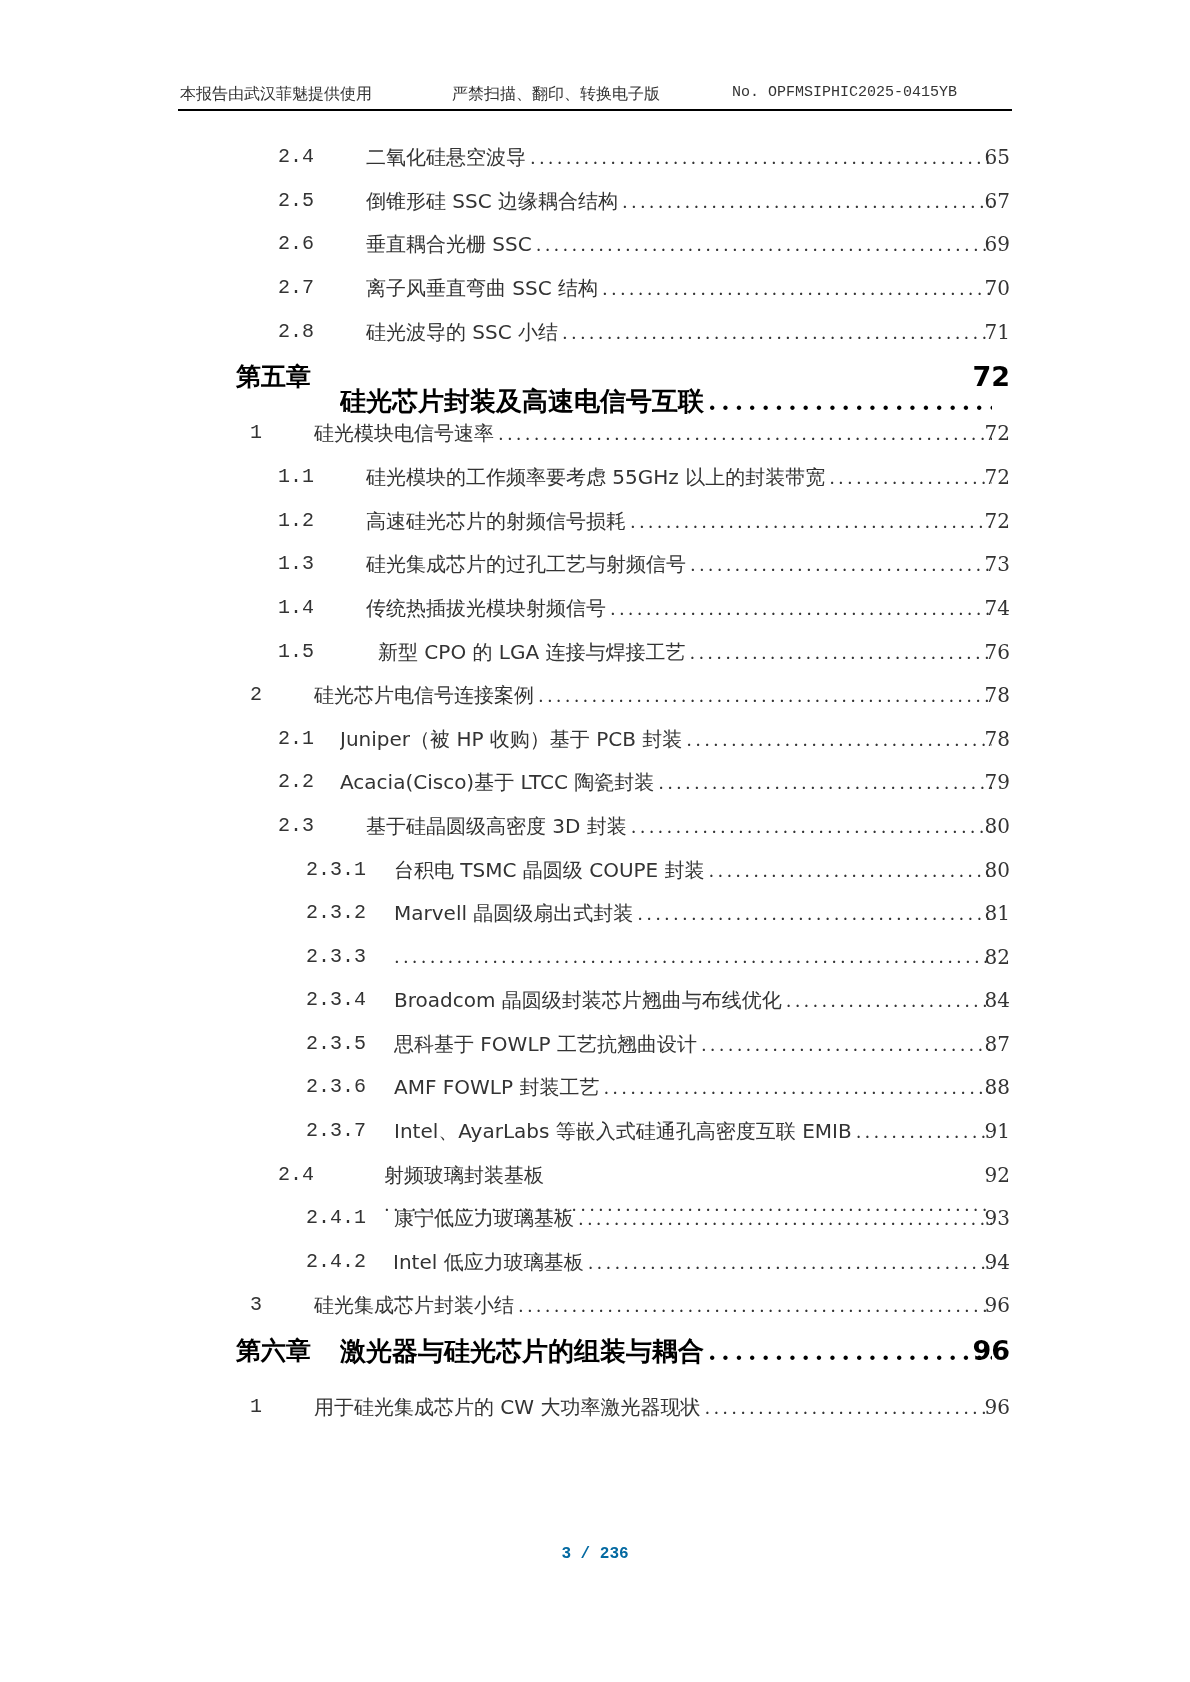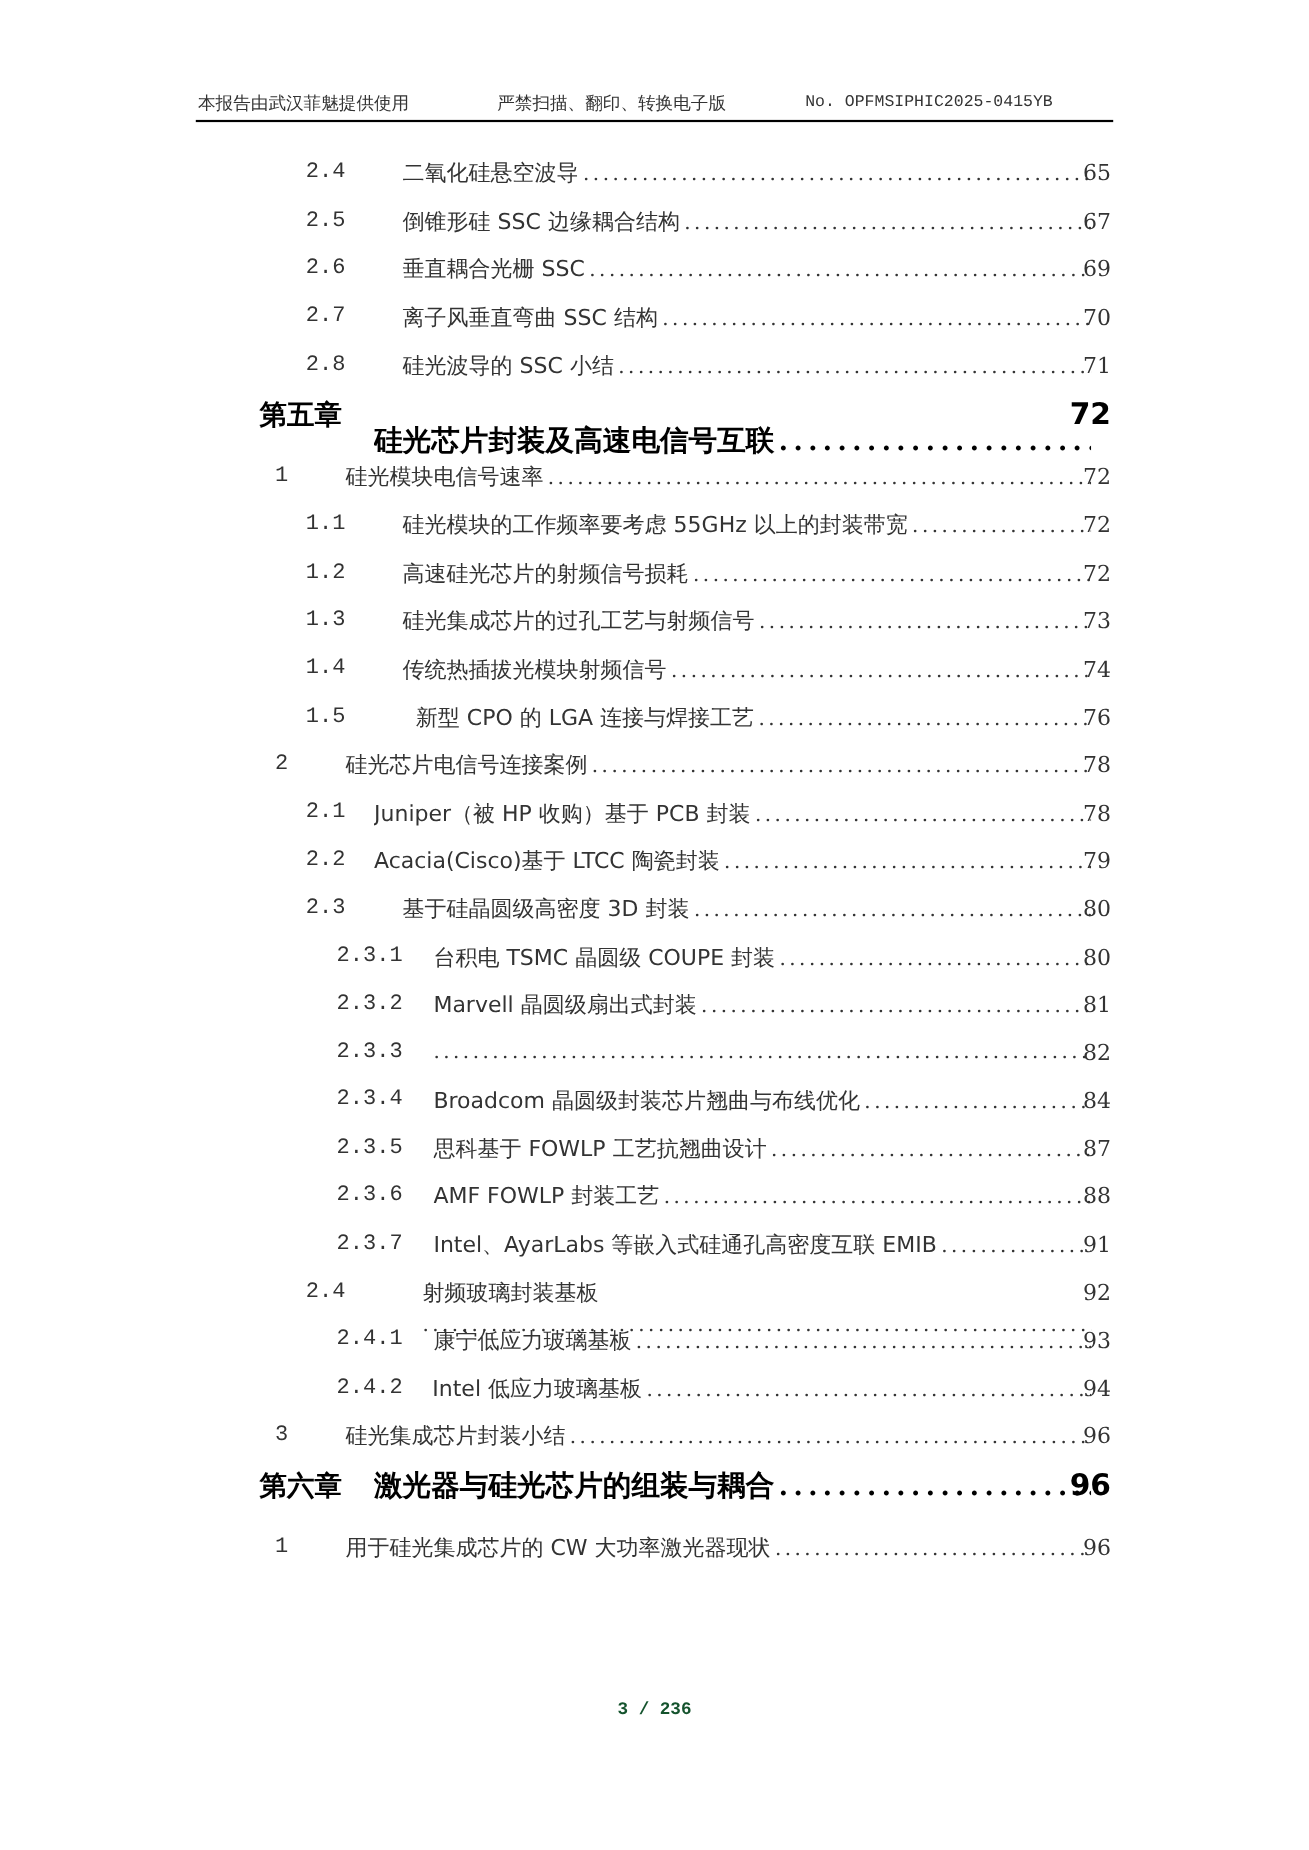--- a/index.html
+++ b/index.html
@@ -114,21 +114,21 @@
     }
     .footer {
       position: absolute;
       left: 0;
       width: 1190px;
       top: 1545px;
       text-align: center;
       font-family: "Liberation Mono", "DejaVu Sans Mono", monospace;
       font-weight: bold;
       font-size: 16px;
-      color: #14532d;
+      color: #0369a1;
     }
   </style>
 </head>
 <body>
 
 <div class="header">
   <span class="h1">本报告由武汉菲魅提供使用</span>
   <span class="h2">严禁扫描、翻印、转换电子版</span>
   <span class="h3">No. OPFMSIPHIC2025-0415YB</span>
 </div>

